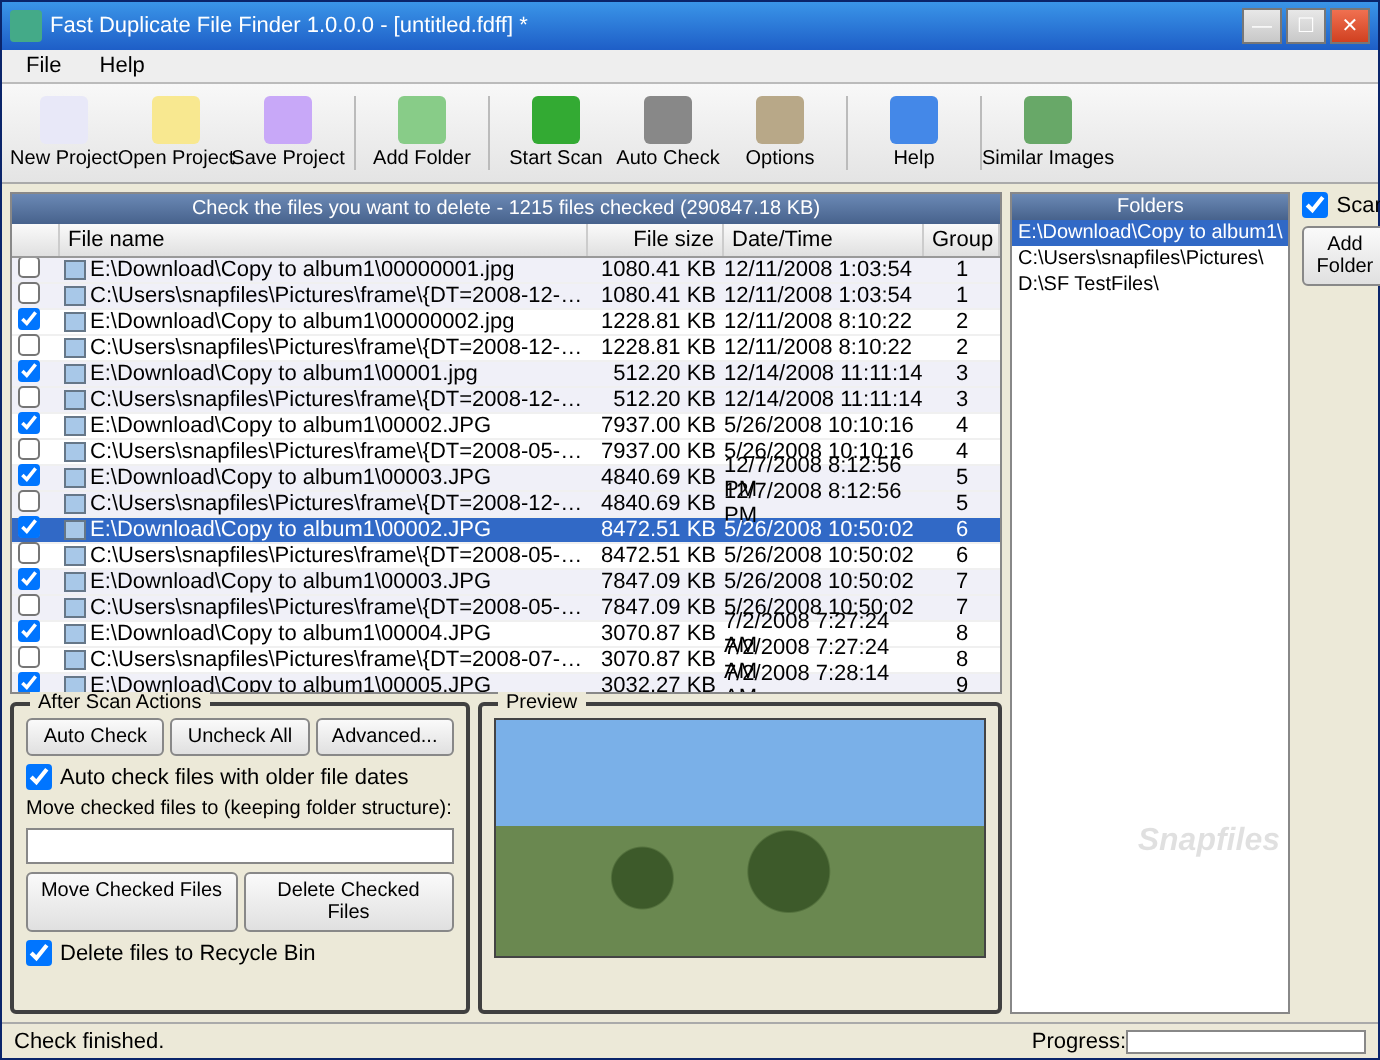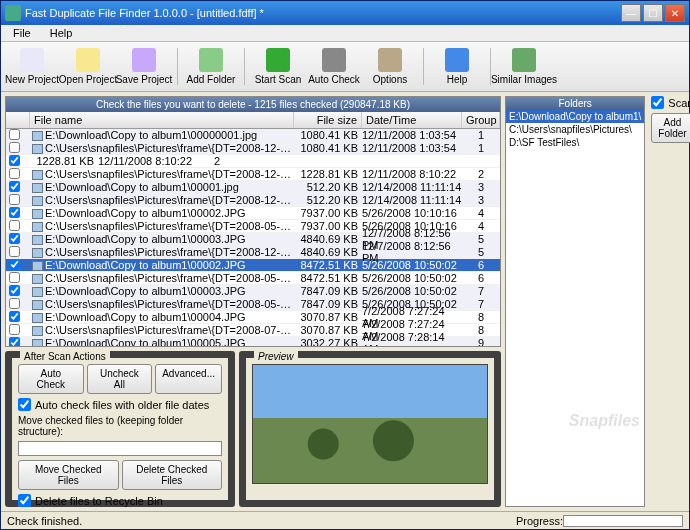--- a/index.html
+++ b/index.html
@@ -34,29 +34,29 @@
 .row { display: flex; align-items: center; height: 13px; border-bottom: 1px solid #f0f0f0; }
 .row.g0 { background: #f0f0f8; }
 .row.g1 { background: #fff; }
 .row.sel { background: #3169c6; color: #fff; }
 .row .c-chk { padding-left: 3px; }
 .row .c-name { white-space: nowrap; overflow: hidden; text-overflow: ellipsis; padding-left: 2px; }
 .row .c-size { padding-right: 4px; }
 .row input[type=checkbox] { width: 11px; height: 11px; }
 .fico { display: inline-block; width: 11px; height: 10px; background: #a8c8e8; border: 1px solid #678; margin-right: 2px; vertical-align: middle; }
 .lower { display: flex; gap: 4px; margin-top: 4px; height: 156px; }
-.group { border: 7px solid #404040; border-radius: 3px; padding: 6px; position: relative; }
+.group { border: 2px solid #404040; border-radius: 3px; padding: 6px; position: relative; }
 .group-title { position: absolute; top: -7px; left: 8px; background: #ece9d8; padding: 0 4px; font-size: 10px; }
 .actions { flex: 0 0 230px; display: flex; flex-direction: column; gap: 4px; }
 .btn-row { display: flex; gap: 3px; }
 .btn { background: linear-gradient(#fafafa,#e0e0e0); border: 1px solid #888; border-radius: 3px; padding: 3px 6px; font-size: 10px; cursor: default; text-align: center; }
 .btn-row .btn { flex: 1; }
 .chk-line { display: flex; align-items: center; gap: 4px; font-size: 10px; }
 .txtfield { border: 1px solid #888; background: #fff; height: 18px; padding: 1px 3px; font-size: 10px; }
-.preview { flex: 1; font-style: italic; }
+.preview { flex: 1; }
 .preview-img { width: 100%; height: 120px; background: linear-gradient(#7ab0e8 50%, #5a8040 50%); position: relative; border: 1px solid #444; }
 .preview-img::after { content: ""; position: absolute; bottom: 0; left: 0; right: 0; height: 55%; background: radial-gradient(circle at 30% 40%, #3d5a2a 0 15px, transparent 16px), radial-gradient(circle at 60% 35%, #3d5a2a 0 20px, transparent 21px), #6a8850; }
 .folders { border: 1px solid #888; background: #fff; flex: 1; min-height: 0; display: flex; flex-direction: column; }
 .folders-hdr { background: linear-gradient(#6b89b5,#47628c); color: #fff; text-align: center; padding: 1px; font-size: 10px; }
 .folders-body { flex: 1; overflow: auto; }
 .folders-body div { padding: 1px 3px; font-size: 10px; white-space: nowrap; }
 .folders-body .sel { background: #3169c6; color: #fff; }
 .folder-ctrl { display: flex; flex-direction: column; gap: 4px; }
 .scan-box { height: 95px; display: flex; align-items: center; justify-content: center; }
 .scan-btn { display: flex; align-items: center; gap: 6px; background: linear-gradient(#fafafa,#e0e0e0); border: 1px solid #888; border-radius: 3px; padding: 6px 14px; font-size: 11px; }
@@ -150,20 +150,21 @@
             </div>
             <div class="row g0">
               <span class="c-chk"><input type="checkbox" style=""></span>
               <span class="c-name"><span class="fico"></span>C:\Users\snapfiles\Pictures\frame\{DT=2008-12-11 @01-03-45}{SN=0</span>
               <span class="c-size">1080.41 KB</span>
               <span class="c-date">12/11/2008 1:03:54</span>
               <span class="c-grp">1</span>
             </div>
             <div class="row g1">
               <span class="c-chk"><input type="checkbox" checked="" style=""></span>
+              <span class="c-name"><span class="fico"></span>E:\Download\Copy to album1\00000002.jpg</span>
               <span class="c-size">1228.81 KB</span>
               <span class="c-date">12/11/2008 8:10:22</span>
               <span class="c-grp">2</span>
             </div>
             <div class="row g1">
               <span class="c-chk"><input type="checkbox" style=""></span>
               <span class="c-name"><span class="fico"></span>C:\Users\snapfiles\Pictures\frame\{DT=2008-12-11 @01-08-15}{SN=0</span>
               <span class="c-size">1228.81 KB</span>
               <span class="c-date">12/11/2008 8:10:22</span>
               <span class="c-grp">2</span>

